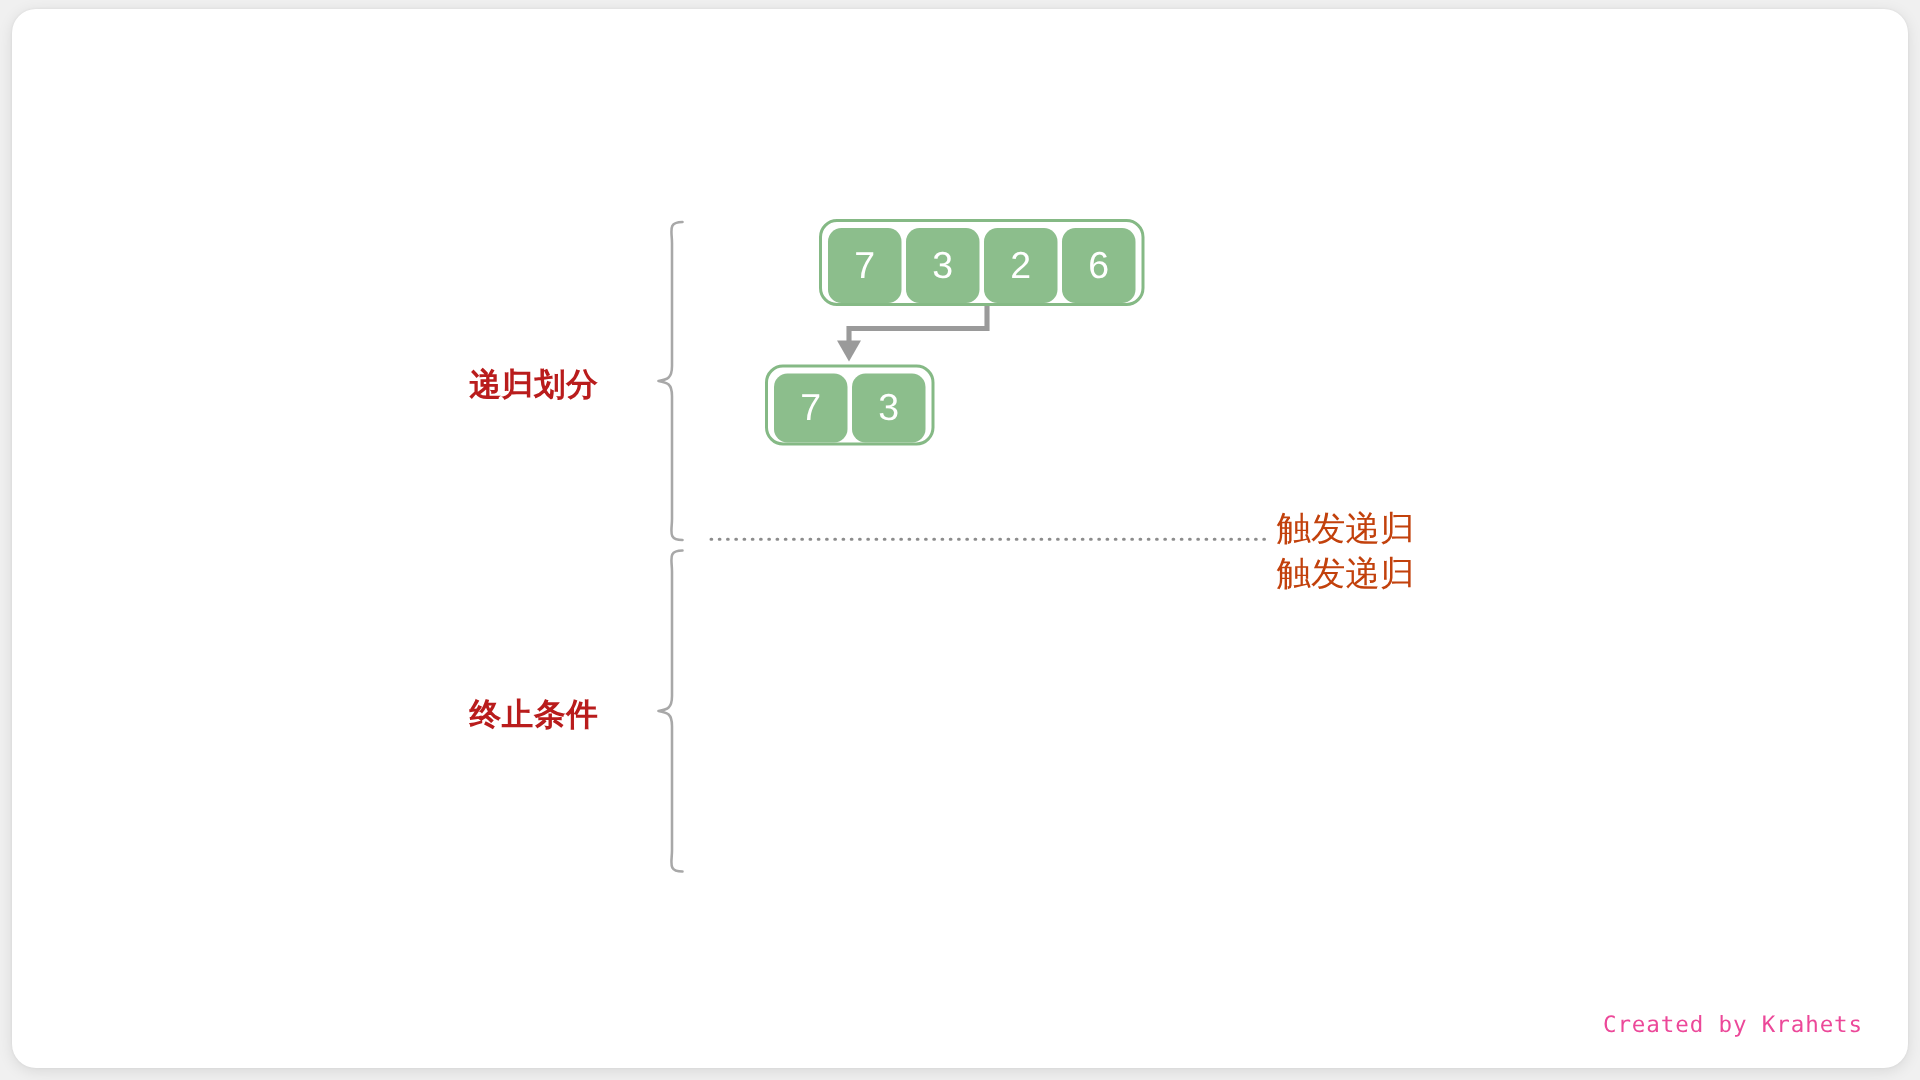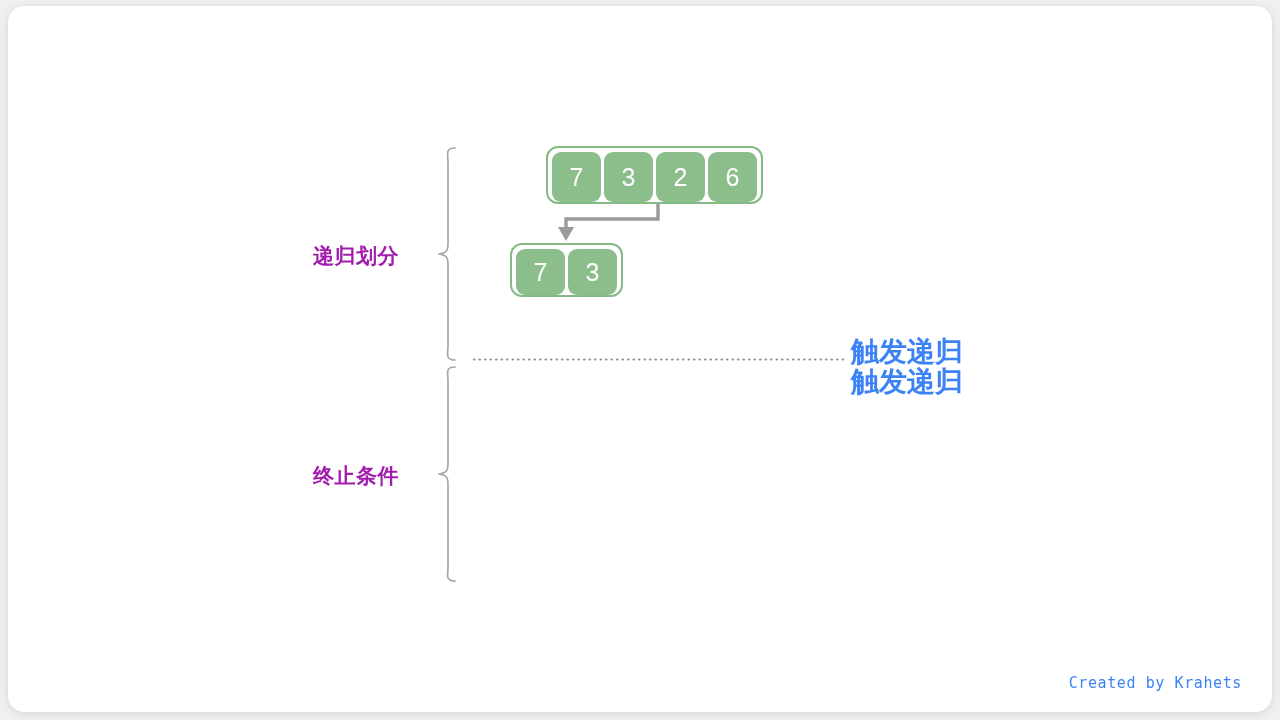--- a/index.html
+++ b/index.html
@@ -72,45 +72,45 @@
     top: 237px;
     height: 54px;
   }
   #array-bottom .cell { width: 49px; height: 46px; }
 
   
   .phase-label {
     position: absolute;
     font-size: 21px;
     font-weight: bold;
-    color: #a21caf;
+    color: #b91c1c;
     letter-spacing: 0.5px;
     white-space: nowrap;
   }
   #label-divide { left: 305px; top: 236px; }
   #label-merge  { left: 305px; top: 456px; }
 
   #note-terminate {
     position: absolute;
     left: 843px;
     top: 331px;
-    font-size: 28px;
-    font-weight: bold;
-    color: #3b82f6;
+    font-size: 23px;
+    font-weight: normal;
+    color: #c2410c;
     line-height: 30px;
     white-space: nowrap;
   }
 
   #footer-credit {
     position: absolute;
     right: 30px;
     bottom: 20px;
     font-family: "DejaVu Sans Mono", monospace;
     font-size: 15px;
-    color: #3b82f6;
+    color: #ec4899;
     letter-spacing: 0.6px;
     white-space: nowrap;
   }
 </style>
 </head>
 <body>
 
 <div id="stage">
   <div id="card">
 

